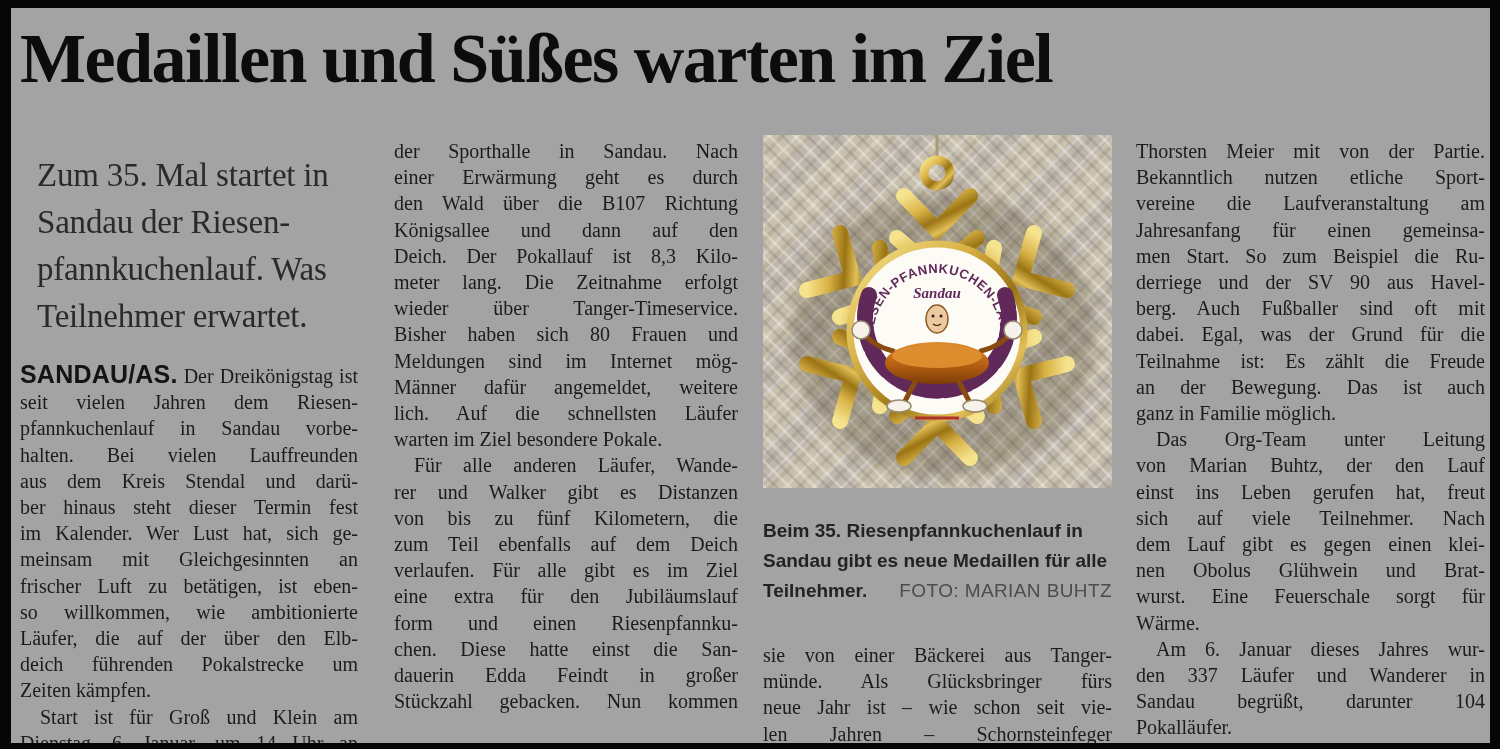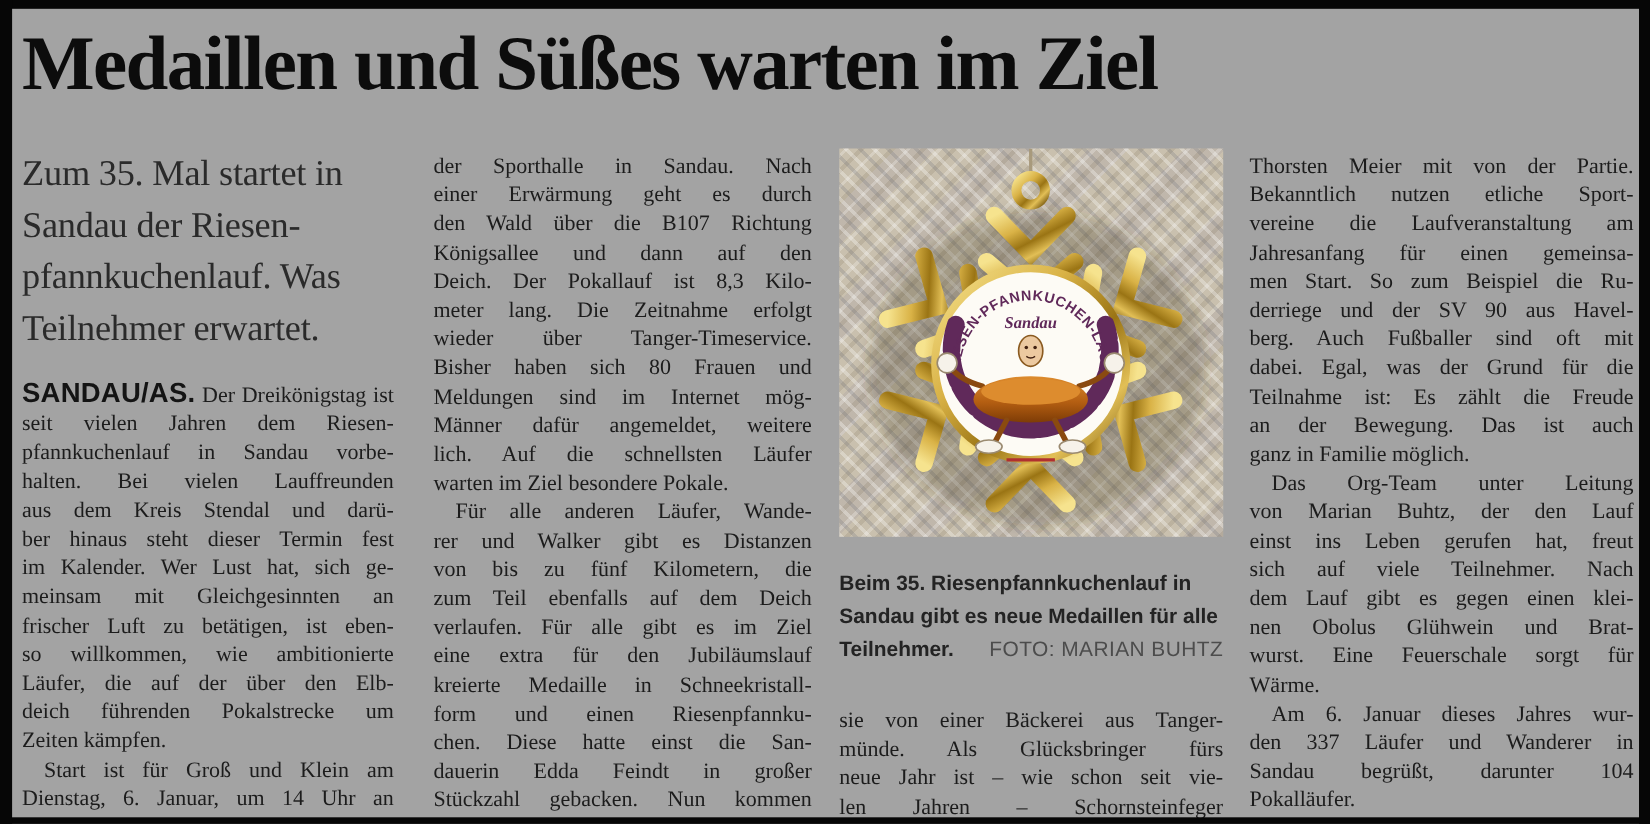--- a/index.html
+++ b/index.html
@@ -19,21 +19,21 @@
     font-size:70px;line-height:1.06;letter-spacing:-1.5px;color:#0c0c0c;
     white-space:nowrap;
   }
   .col{position:absolute;top:135px;}
   .col1{left:20px;width:338px;}
   .col2{left:394px;width:344px;top:138px;}
   .col3{left:763px;width:349px;}
   .col4{left:1136px;width:349px;top:138px;}
 
   .lead{
-    margin:0;font-size:33px;line-height:47px;color:#2a2a2a;
+    margin:17px;font-size:33px;line-height:47px;color:#2a2a2a;
     white-space:pre-line;font-weight:400;letter-spacing:-0.2px;
   }
   .bodytext{font-size:20px;line-height:26.2px;color:#1c1c1c;}
   .col1 .bodytext{margin-top:21px;}
   .jline{text-align:justify;text-align-last:justify;}
   .jline.last{text-align-last:left;}
   .dateline{
     font-family:"Liberation Sans",sans-serif;font-weight:700;
     font-size:25px;letter-spacing:0.2px;color:#141414;
   }
@@ -106,21 +106,20 @@
         <div class="jline">Meldungen sind im Internet mög-</div>
         <div class="jline">Männer dafür angemeldet, weitere</div>
         <div class="jline">lich. Auf die schnellsten Läufer</div>
         <div class="jline last">warten im Ziel besondere Pokale.</div>
         <div class="jline"> Für alle anderen Läufer, Wande-</div>
         <div class="jline">rer und Walker gibt es Distanzen</div>
         <div class="jline">von bis zu fünf Kilometern, die</div>
         <div class="jline">zum Teil ebenfalls auf dem Deich</div>
         <div class="jline">verlaufen. Für alle gibt es im Ziel</div>
         <div class="jline">eine extra für den Jubiläumslauf</div>
-        <div class="jline">kreierte Medaille in Schneekristall-</div>
         <div class="jline">form und einen Riesenpfannku-</div>
         <div class="jline">chen. Diese hatte einst die San-</div>
         <div class="jline">dauerin Edda Feindt in großer</div>
         <div class="jline">Stückzahl gebacken. Nun kommen</div>
       </div>
   </section>
 
   <section class="col col3">
     <div class="photo">
       <svg width="349" height="353" viewBox="0 0 349 353">

